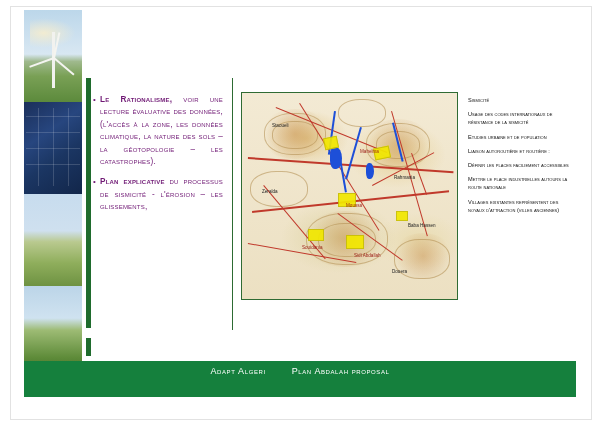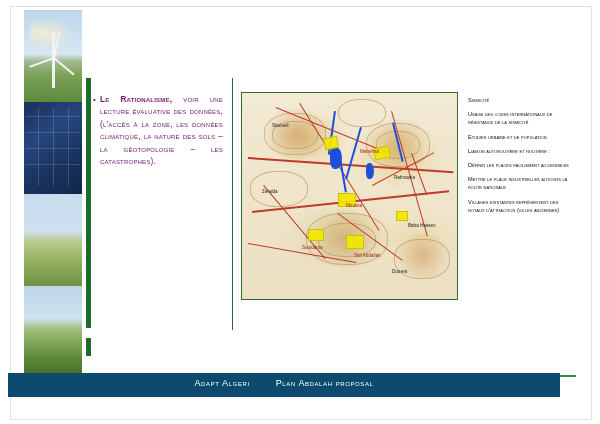--- a/index.html
+++ b/index.html
@@ -109,21 +109,21 @@
   .notes{
     position:absolute;left:468px;top:96px;width:104px;
     font-variant:small-caps;
     font-size:5.6px;
     line-height:8.2px;
     color:#111;
   }
   .note{margin:0 0 6px 0;}
   
   .band{
-    position:absolute;left:8px;bottom:27px;width:552px;height:24px;background:#0c4a6e;
+    position:absolute;left:24px;bottom:27px;width:552px;height:36px;background:#15803d;
   }
   .band-text{
     position:absolute;left:0;top:0;width:552px;height:20px;
     display:flex;align-items:center;justify-content:center;gap:26px;
     color:#ffffff;font-variant:small-caps;font-size:9px;letter-spacing:.6px;
   }
   .band-accent{
     position:absolute;left:24px;bottom:47px;width:552px;height:2px;background:#2f8f3e;
   }
   .page-frame{
@@ -159,20 +159,24 @@
   </div>
 
   <div class="green-bar"></div>
   <div class="green-bar-bottom"></div>
 
   <div class="text-col">
     <p class="para bullet">
       <span class="lead">Le Rationalisme,</span>
       <span>voir une lecture évaluative des données, (l'accès à la zone, les données climatique, la nature des sols – la géotopologie – les catastrophes).</span>
     </p>
+    <p class="para bullet">
+      <span class="lead">Plan explicative</span>
+      <span>du processus de sismicité - l'érosion – les glissements,</span>
+    </p>
   </div>
 
   <div class="v-rule"></div>
 
   <div class="map-wrap">
     <div class="map-bg"></div>
 
     <div class="relief" style="left:18px;top:16px;width:70px;height:50px;"></div>
     <div class="relief" style="left:120px;top:26px;width:72px;height:52px;"></div>
     <div class="relief" style="left:60px;top:118px;width:86px;height:56px;"></div>

